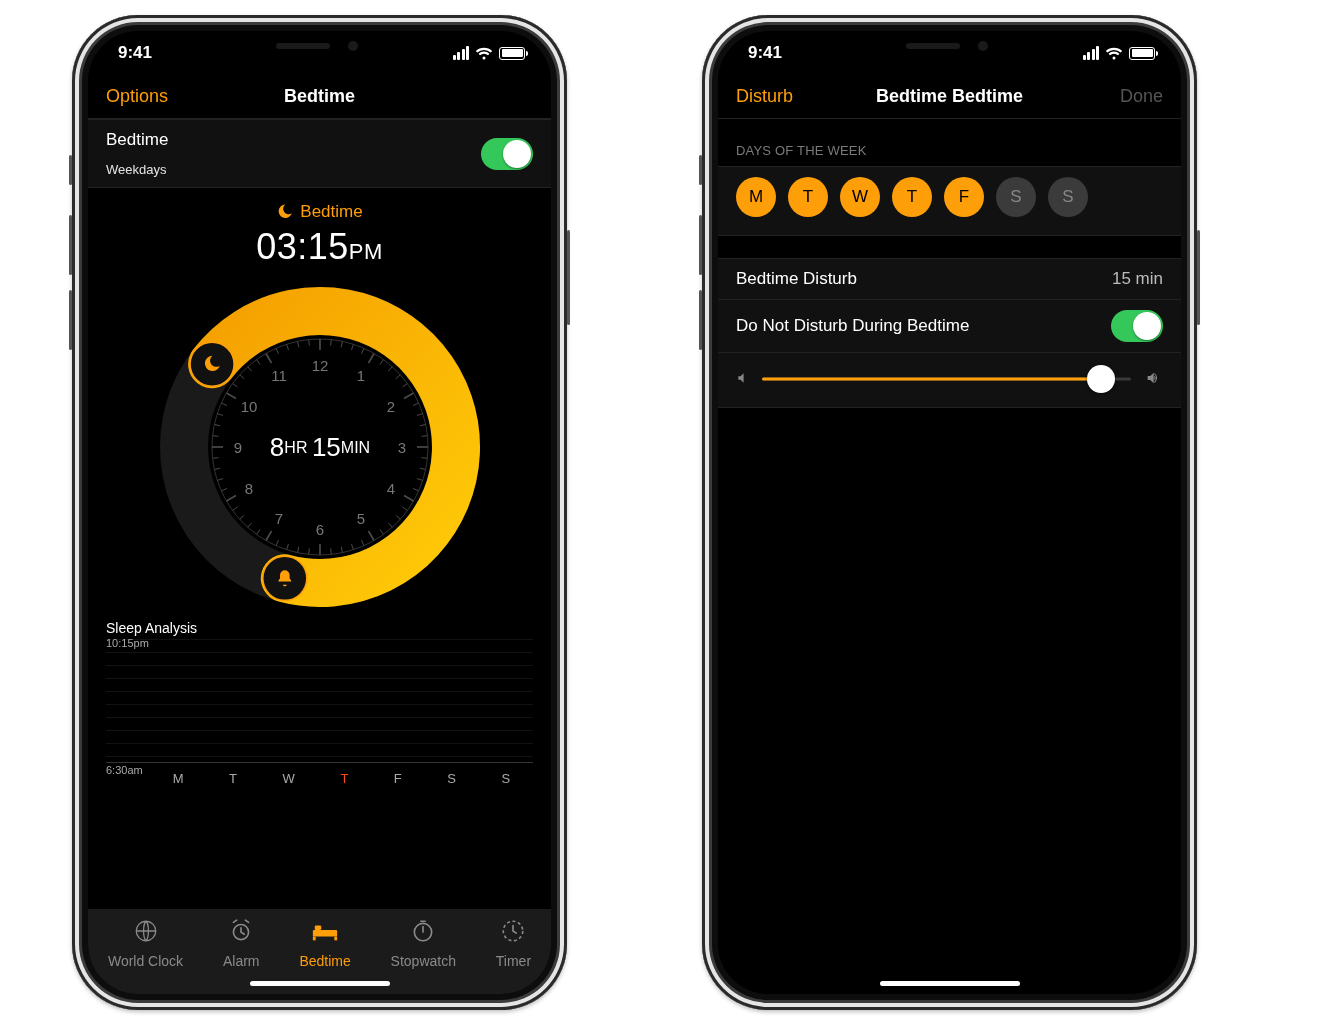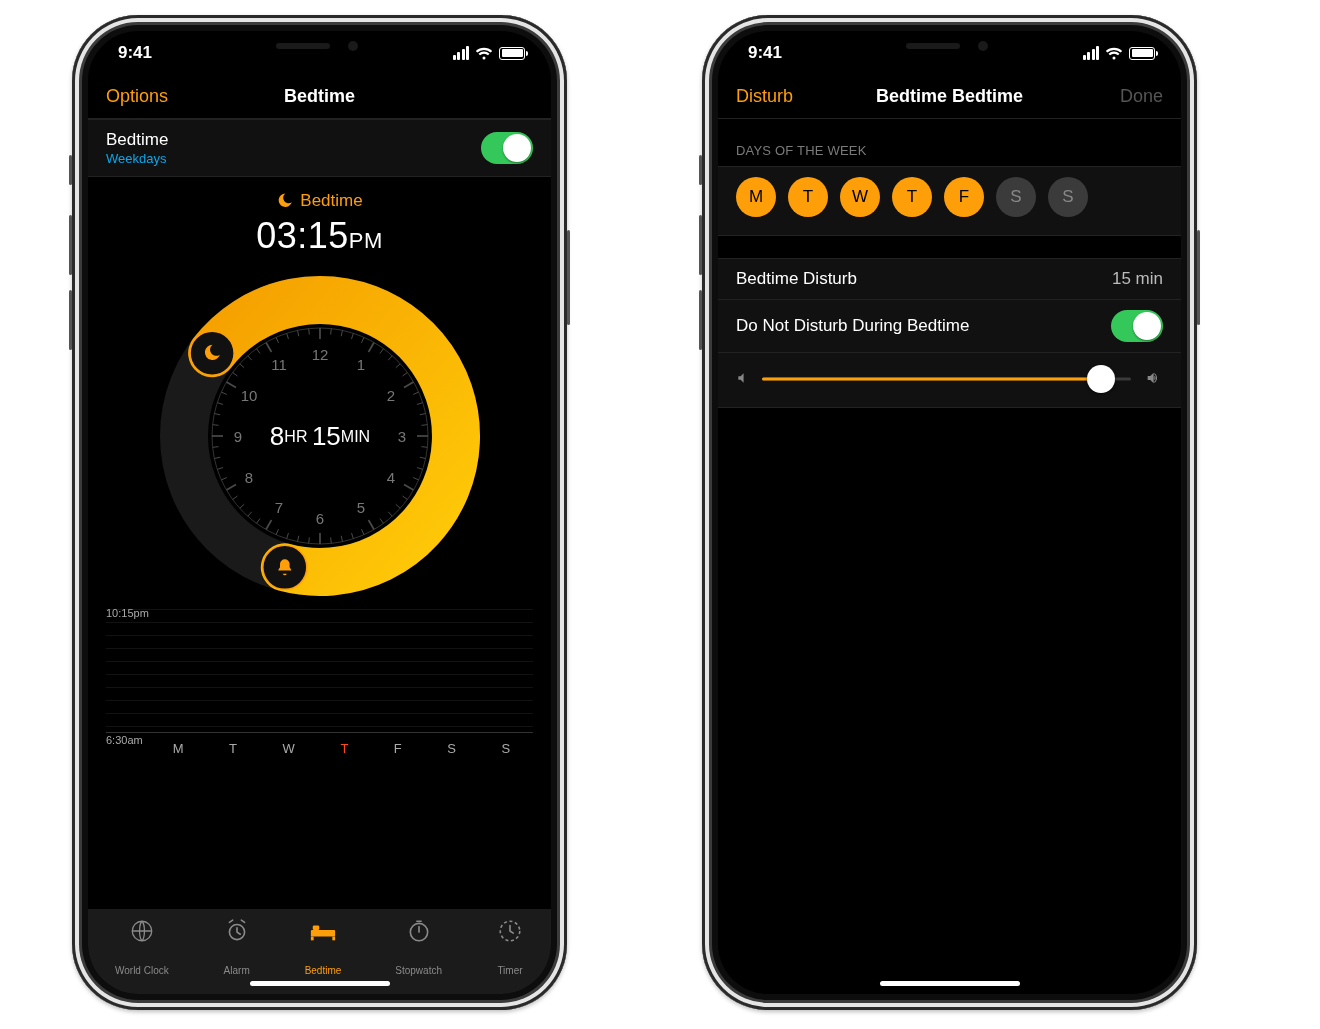--- a/index.html
+++ b/index.html
@@ -30,21 +30,21 @@
   .battery { width:26px; height:13px; border:1.5px solid #fff; border-radius:3px; position:relative;}
   .battery::after{content:"";position:absolute;right:-4px;top:3px;width:2px;height:5px;background:#fff;border-radius:0 2px 2px 0}
   .battery .fill{position:absolute;inset:1.5px;background:#fff;border-radius:1px}
   
   .navbar { height:44px; display:flex; align-items:center; justify-content:center; position:relative; border-bottom:0.5px solid #222;}
   .navbar .title{font-size:18px;font-weight:600}
   .navbar .left-btn{position:absolute;left:18px;font-size:18px;color:#fe9f0a}
   .navbar .right-btn{position:absolute;right:18px;font-size:18px;color:#555}
   
   .row{display:flex;align-items:center;justify-content:space-between;padding:10px 18px;border-bottom:0.5px solid #222;background:#111;}
-  .row .sub{font-size:13px;color:#0ea5e9;margin-top:1px}
+  .row .sub{font-size:13px;color:#e5e5e5;margin-top:12px}
   .row .main{font-size:17px}
   
   .toggle{width:52px;height:32px;background:#34c759;border-radius:16px;position:relative}
   .toggle .knob{position:absolute;width:28px;height:28px;background:#fff;border-radius:50%;top:2px;right:2px;box-shadow:0 1px 2px rgba(0,0,0,.4)}
   
   .times{display:flex;padding:14px 18px 6px;color:#fff;gap:8px}
   .times .col{flex:1;text-align:center}
   .times .lbl{color:#fe9f0a;font-size:17px;display:flex;align-items:center;justify-content:center;gap:6px;margin-bottom:4px}
   .times .time{font-size:36px;font-weight:300;letter-spacing:.5px}
   .times .ampm{font-size:22px;font-weight:300}
@@ -53,21 +53,21 @@
   .dial{position:relative;width:330px;height:330px}
   
   .analysis{padding:4px 18px 0}
   .analysis h4{font-size:14px;font-weight:400;color:#fff;margin-bottom:3px}
   .analysis .grid{position:relative;height:124px;border-bottom:0.5px solid #333}
   .analysis .ylabel{position:absolute;left:0;font-size:11px;color:#aaa}
   .analysis .lines{position:absolute;inset:0;background:repeating-linear-gradient(#242424 0,transparent 1px,transparent 13px)}
   .analysis .days{display:flex;justify-content:space-around;padding:8px 0 0 44px;font-size:13px;color:#aaa}
   
   .tabbar{position:absolute;bottom:0;left:0;right:0;height:86px;background:#1b1b1b;display:flex;justify-content:space-around;align-items:flex-start;padding-top:8px;border-top:0.5px solid #000}
-  .tab{display:flex;flex-direction:column;align-items:center;gap:20px;color:#8a8a8a;font-size:10px}
+  .tab{display:flex;flex-direction:column;align-items:center;gap:8px;color:#8a8a8a;font-size:14px}
   .tab.active{color:#fe9f0a}
   .tab .ticon{width:28px;height:28px;display:flex;align-items:center;justify-content:center}
   .homebar{position:absolute;bottom:8px;left:50%;transform:translateX(-50%);width:140px;height:5px;background:#fff;border-radius:3px}
   
   .section-label{font-size:13px;color:#7a7a7a;padding:24px 18px 8px;letter-spacing:.2px}
   .daysrow{display:flex;gap:12px;padding:10px 18px 18px;background:#111;border-bottom:0.5px solid #222;border-top:0.5px solid #222}
   .daychip{width:40px;height:40px;border-radius:50%;background:#fe9f0a;color:#000;font-size:17px;font-weight:500;display:flex;align-items:center;justify-content:center}
   .daychip.off{background:#3b3b3b;color:#888}
   .row.plain{background:#111}
   .desc{font-size:13px;color:#7a7a7a;padding:10px 18px 20px;line-height:1.45;background:#000}
@@ -242,20 +242,21 @@
           </g>
           <g id="h-end" transform="translate(129.80060986605724,296.3659123753133)">
             <circle r="22" fill="#111" stroke="#fe9f0a" stroke-width="1.5"></circle>
             <path transform="scale(0.8) translate(-12,-12)" fill="#fe9f0a" d="M12 2a6 6 0 016 6v4l2 3v1H4v-1l2-3V8a6 6 0 016-6zm0 20a2.5 2.5 0 002.45-2h-4.9A2.5 2.5 0 0012 22z"></path>
           </g>
         </svg>
       </div>
     </div>
 
     <div class="analysis">
+      <h4>Sleep Analysis</h4>
       <div class="grid">
         <div class="lines"></div>
         <div class="ylabel" style="top:-2px">10:15pm</div>
         <div class="ylabel" style="bottom:-2px;transform:translateY(100%);margin-top:4px">6:30am</div>
       </div>
       <div class="days" id="analysis-days">
           <span style="color:#aaa">M</span>
           <span style="color:#aaa">T</span>
           <span style="color:#aaa">W</span>
           <span style="color:#fe4b18">T</span>

